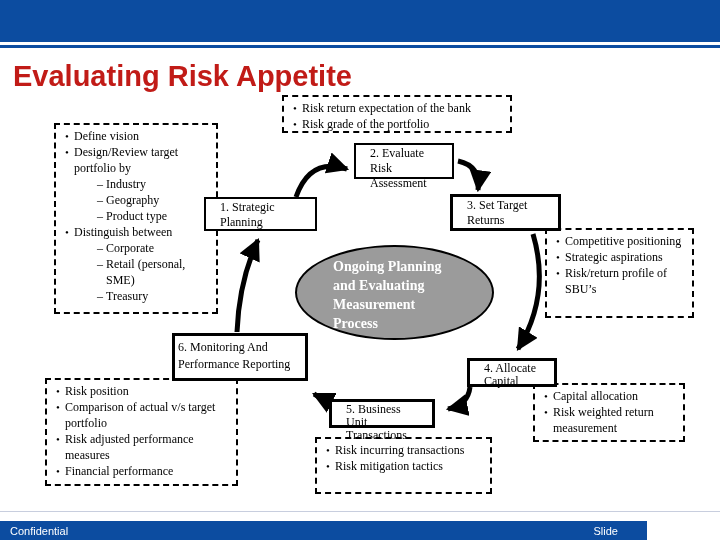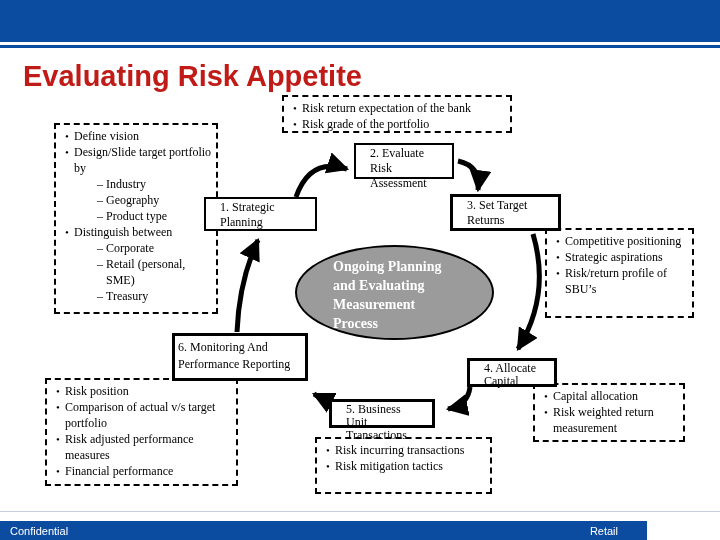--- a/index.html
+++ b/index.html
@@ -8,21 +8,21 @@
 
   
   .header-band{position:absolute;left:0;top:0;width:720px;height:42px;background:#0c4ca0;z-index:6;}
   .logo{position:absolute;right:14px;top:5px;color:#fff;font-family:"Liberation Sans",sans-serif;
         font-weight:bold;font-size:25px;letter-spacing:1px;display:flex;align-items:baseline;}
   .logo .tri{display:inline-block;width:0;height:0;border-left:9px solid transparent;
         border-right:9px solid transparent;border-bottom:16px solid #d6281e;margin:0 1px;
         align-self:flex-end;position:relative;top:-3px;}
   .header-rule{position:absolute;left:0;top:45px;width:720px;height:3px;background:#0c4ca0;z-index:6;}
 
-  .title{position:absolute;left:23px;top:60px;margin:0;color:#c11b17;z-index:5;
+  .title{position:absolute;left:13px;top:60px;margin:0;color:#c11b17;z-index:5;
          font-family:"Liberation Sans",sans-serif;font-size:29px;font-weight:bold;}
 
   
   .step{position:absolute;background:#fff;border:2px solid #000;box-sizing:border-box;
         font-size:12px;line-height:15px;padding:1px 14px;z-index:3;}
   .s1{left:204px;top:197px;width:113px;height:34px;}
   .s2{left:354px;top:143px;width:100px;height:36px;}
   .s3{left:450px;top:194px;width:111px;height:37px;border-width:3px;}
   .s4{left:467px;top:358px;width:90px;height:29px;border-width:3px;line-height:13px;}
   .s5{left:329px;top:399px;width:106px;height:29px;border-width:3px;line-height:13px;}
@@ -113,21 +113,21 @@
       </div>
   </div>
 
   <div class="note d-left">
     <div class="row lvl1">
         <span class="m">•</span>
         <span class="t">Define vision</span>
       </div>
     <div class="row lvl1">
         <span class="m">•</span>
-        <span class="t">Design/Slide target portfolio by</span>
+        <span class="t">Design/Review target portfolio by</span>
       </div>
     <div class="row lvl2">
         <span class="m">–</span>
         <span class="t">Industry</span>
       </div>
     <div class="row lvl2">
         <span class="m">–</span>
         <span class="t">Geography</span>
       </div>
     <div class="row lvl2">
@@ -204,16 +204,16 @@
       </div>
     <div class="row">
         <span class="m">•</span>
         <span class="t">Risk weighted return measurement</span>
       </div>
   </div>
 
   <div class="footer-line"></div>
   <div class="footer-band">
     <span>Confidential</span>
-    <span>Retail</span>
+    <span>Slide</span>
   </div>
 
 </div>
 
 </body></html>

